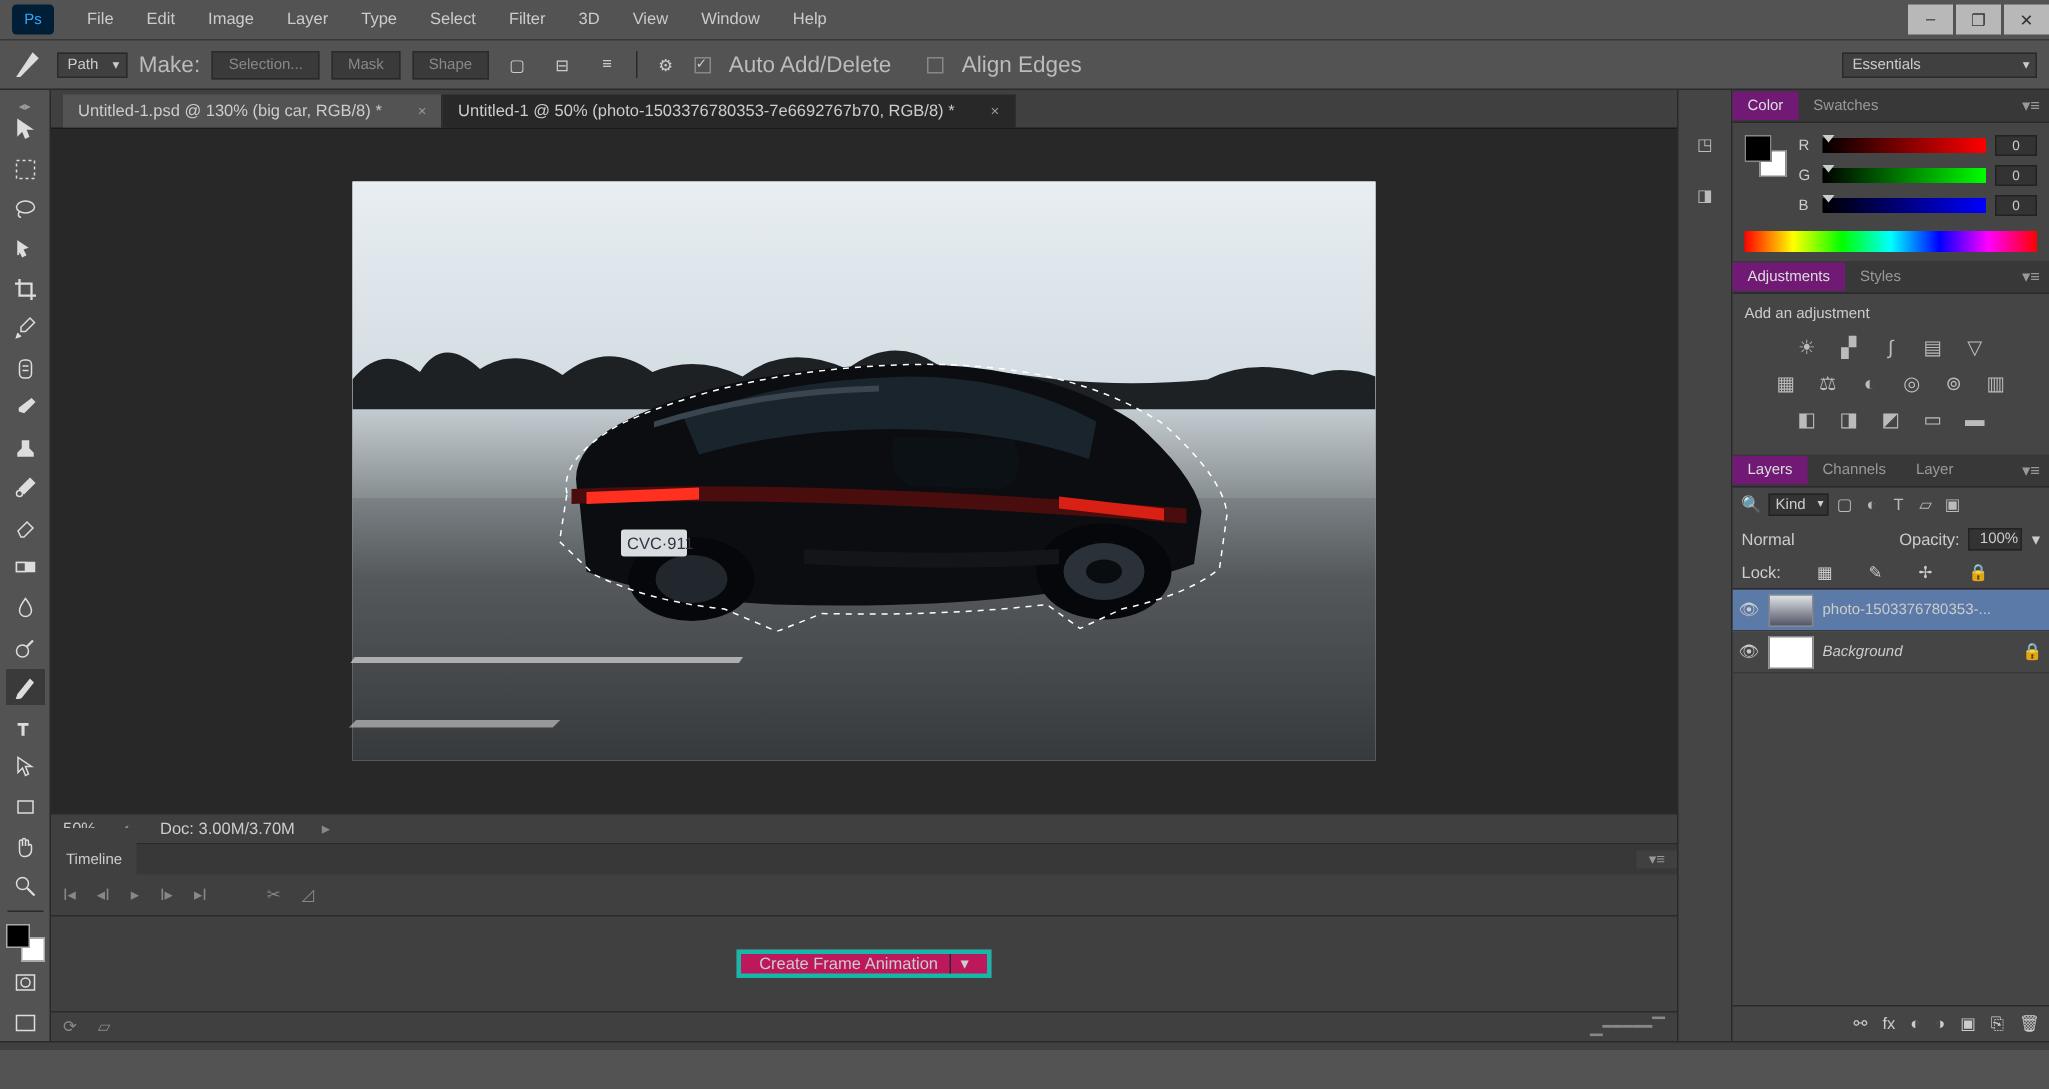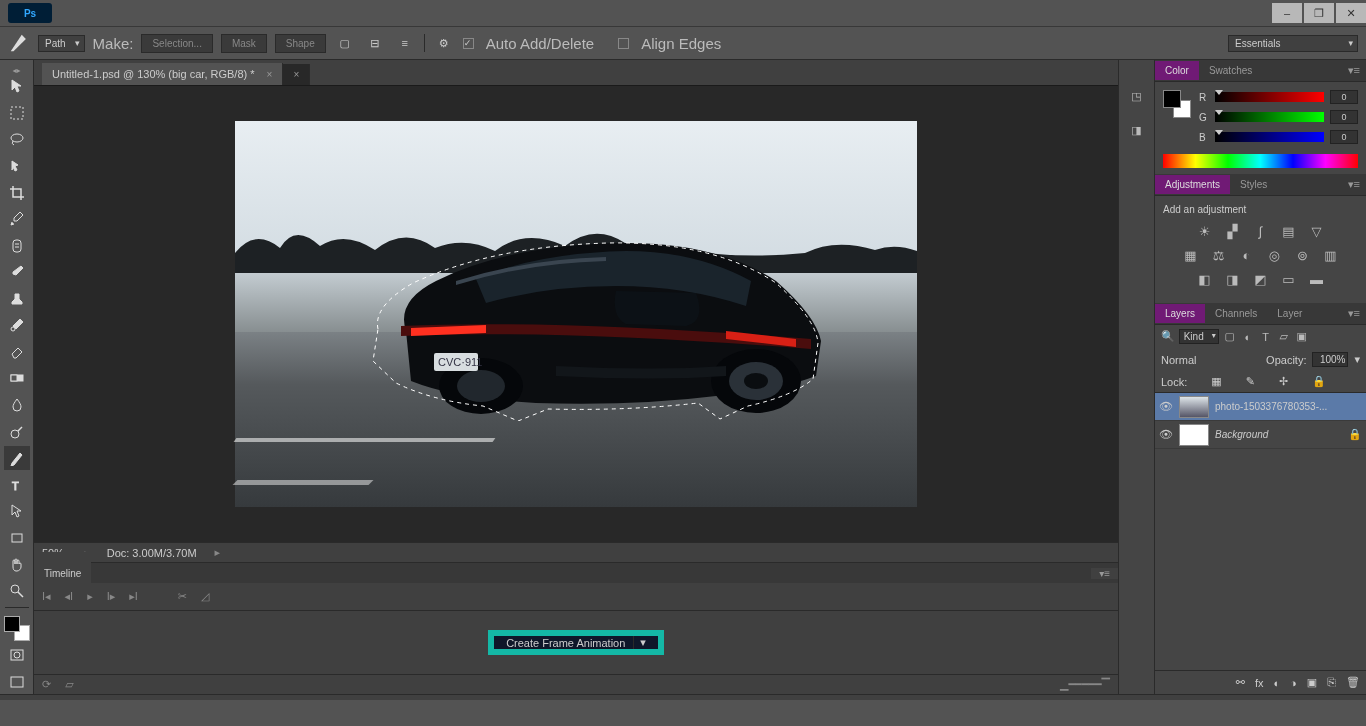--- a/index.html
+++ b/index.html
@@ -1,18 +1,18 @@
 <!DOCTYPE html>
 <html><head>
 <meta charset="utf-8">
 <style>
 *{margin:0;padding:0;box-sizing:border-box;font-family:"Segoe UI",Tahoma,sans-serif;font-size:11px;color:#ccc;user-select:none}
 body{background:#535353;width:1366px;height:726px;overflow:hidden;position:relative}
 .titlebar{height:26px;background:#535353;display:flex;align-items:center;padding-left:8px}
-.ps-logo{width:44px;height:20px;background:#001e36;border-radius:3px;display:flex;align-items:center;justify-content:center;color:#31a8ff;font-weight:bold;font-size:10px;margin-right:12px}
+.ps-logo{width:28px;height:20px;background:#001e36;border-radius:3px;display:flex;align-items:center;justify-content:center;color:#31a8ff;font-weight:normal;font-size:10px;margin-right:12px}
 .menu{display:flex;gap:2px}
 .menu-item{padding:4px 10px;cursor:pointer}
 .win-controls{margin-left:auto;display:flex}
 .win-btn{width:30px;height:20px;display:flex;align-items:center;justify-content:center;background:#b8b8b8;margin-left:2px;cursor:pointer;color:#333}
 .options-bar{height:34px;background:#535353;border-top:1px solid #383838;border-bottom:1px solid #2a2a2a;display:flex;align-items:center;padding:0 8px;gap:8px}
 .opt-icon{width:22px;height:22px;display:flex;align-items:center;justify-content:center}
 .dropdown{background:#404040;border:1px solid #2a2a2a;padding:2px 18px 2px 6px;position:relative;font-size:10px}
 .dropdown::after{content:"▾";position:absolute;right:4px;top:2px;font-size:9px}
 .opt-btn{background:#3a3a3a;border:1px solid #2a2a2a;padding:3px 10px;color:#888;font-size:10px}
 .opt-label{font-size:15px;color:#bbb}
@@ -24,42 +24,42 @@
 .tool-col .gr{width:28px;height:6px;display:flex;justify-content:center}
 .tool-col .gr::before{content:"◂▸";font-size:8px;color:#999}
 .tool{width:26px;height:26px;display:flex;align-items:center;justify-content:center;cursor:pointer;position:relative;color:#ddd}
 .tool.active{background:#3a3a3a}
 .tool svg{width:16px;height:16px;fill:#ddd;stroke:#ddd}
 .swatch{width:26px;height:26px;position:relative;margin-top:4px}
 .swatch .fg{width:16px;height:16px;background:#000;border:1px solid #aaa;position:absolute;top:0;left:0}
 .swatch .bg{width:16px;height:16px;background:#fff;border:1px solid #aaa;position:absolute;bottom:0;right:0}
 .doc-area{flex:1;display:flex;flex-direction:column;background:#282828}
 .tab-bar{height:26px;background:#404040;display:flex;align-items:flex-end;padding-left:8px;border-bottom:1px solid #1a1a1a}
-.doc-tab{padding:5px 10px;background:#535353;font-size:10px;color:#ccc;display:flex;align-items:center;gap:12px;cursor:pointer;border-right:1px solid #2a2a2a}
+.doc-tab{padding:5px 10px;background:#535353;font-size:10px;color:#ccc;display:flex;align-items:center;gap:24px;cursor:pointer;border-right:1px solid #2a2a2a}
 .doc-tab.active{background:#282828}
 .doc-tab .x{color:#999;font-size:10px}
 .canvas-wrap{flex:1;display:flex;align-items:center;justify-content:center;overflow:hidden;background:#282828}
 .canvas{width:682px;height:386px;background:#f0f0f0;position:relative}
 .canvas-inner{position:absolute;inset:0;background:linear-gradient(180deg,#e8eef2 0%,#d4dde3 35%,#868d8f 55%,#5c6366 100%)}
 .trees{position:absolute;left:0;right:0;top:97px;height:55px}
 .road{position:absolute;left:0;right:0;bottom:0;height:175px;background:linear-gradient(180deg,#7b8185 0%,#55595c 30%,#363a3d 100%)}
 .lane{position:absolute;left:0;right:62%;bottom:65px;height:4px;background:rgba(240,240,240,0.6);transform:skewX(-35deg)}
 .lane2{position:absolute;left:0;right:80%;bottom:22px;height:5px;background:rgba(240,240,240,0.5);transform:skewX(-45deg)}
-.car-body{position:absolute;left:121px;top:110px;width:480px;height:185px}
+.car-body{position:absolute;left:101px;top:110px;width:480px;height:185px}
 .car-svg{width:100%;height:100%}
 .selection{position:absolute;left:113px;top:110px;width:480px;height:190px;pointer-events:none}
 .selection path{fill:none;stroke:#fff;stroke-width:1;stroke-dasharray:4 4}
 .status-row{height:20px;background:#404040;border-top:1px solid #2a2a2a;display:flex;align-items:center;padding:0 8px;font-size:10px;gap:18px}
 .timeline-panel{height:132px;background:#404040;border-top:1px solid #2a2a2a;display:flex;flex-direction:column}
 .tl-tab{height:20px;background:#383838;display:flex;align-items:center}
 .tl-tab span{background:#404040;padding:16px 10px;font-size:10px}
 .tl-controls{height:28px;border-bottom:1px solid #2a2a2a;display:flex;align-items:center;padding:0 8px;gap:14px}
 .tl-controls .pb{color:#888;font-size:11px;cursor:pointer}
 .tl-body{flex:1;display:flex;align-items:center;justify-content:center}
-.create-anim{background:#0f172a;border:6px solid #14b8a6;padding:0 12px;font-size:10px;display:flex;align-items:center;gap:8px}
+.create-anim{background:#be185d;border:3px solid #14b8a6;padding:0 12px;font-size:10px;display:flex;align-items:center;gap:8px}
 .side-strip{width:36px;background:#454545;border-left:1px solid #2a2a2a;display:flex;flex-direction:column;align-items:center;padding-top:26px;gap:14px}
 .side-strip .si{width:20px;height:20px;color:#bbb;display:flex;align-items:center;justify-content:center}
 .panels{width:212px;background:#454545;border-left:1px solid #2a2a2a;display:flex;flex-direction:column}
 .panel-head{height:22px;background:#383838;display:flex;align-items:center;border-bottom:1px solid #2a2a2a}
 .panel-tab{padding:4px 10px;font-size:10px;color:#999;cursor:pointer}
 .panel-tab.active{background:#701a75;color:#ddd}
 .panel-menu{margin-left:auto;padding:0 6px;color:#999}
 .color-panel{padding:8px;display:flex;gap:8px}
 .color-swatch{width:28px;height:28px;position:relative}
 .color-swatch .cfg{width:18px;height:18px;background:#000;border:1px solid #888;position:absolute}
@@ -96,20 +96,33 @@
 .layer-item .nm{font-size:10px;white-space:nowrap;overflow:hidden;text-overflow:ellipsis;flex:1}
 .layer-item .lock{color:#bbb}
 .layers-footer{height:24px;border-top:1px solid #2a2a2a;display:flex;align-items:center;justify-content:flex-end;padding:0 6px;gap:10px;color:#999;font-size:11px}
 .bottom-strip{height:6px;background:#404040;border-top:1px solid #2a2a2a}
 </style>
 </head>
 <body>
 
 <div class="titlebar">
   <div class="ps-logo">Ps</div>
+  <div class="menu">
+    <div class="menu-item">File</div>
+    <div class="menu-item">Edit</div>
+    <div class="menu-item">Image</div>
+    <div class="menu-item">Layer</div>
+    <div class="menu-item">Type</div>
+    <div class="menu-item">Select</div>
+    <div class="menu-item">Filter</div>
+    <div class="menu-item">3D</div>
+    <div class="menu-item">View</div>
+    <div class="menu-item">Window</div>
+    <div class="menu-item">Help</div>
+  </div>
   <div class="win-controls">
     <div class="win-btn">–</div>
     <div class="win-btn">❐</div>
     <div class="win-btn">✕</div>
   </div>
 </div>
 
 <div class="options-bar">
   <div class="opt-icon">
       <svg viewBox="0 0 16 16">
@@ -262,20 +275,21 @@
       </div>
   </div>
 
   <div class="doc-area">
     <div class="tab-bar">
       <div class="doc-tab">
           <span>Untitled-1.psd @ 130% (big car, RGB/8) *</span>
           <span class="x">×</span>
         </div>
       <div class="doc-tab active">
+          <span>Untitled-1 @ 50% (photo-1503376780353-7e6692767b70, RGB/8) *</span>
           <span class="x">×</span>
         </div>
     </div>
     <div class="canvas-wrap">
       <div class="canvas">
         <div class="canvas-inner">
           <svg class="trees" viewBox="0 0 682 55" preserveAspectRatio="none">
               <path d="M0 55 L0 35 Q20 10 45 30 Q60 5 85 28 Q110 12 140 32 Q170 8 200 30 Q230 18 260 33 Q290 10 330 28 Q360 5 390 25 Q430 30 470 35 Q520 40 570 35 Q600 20 640 32 Q660 25 682 33 L682 55 Z" fill="#1d2124"></path>
             </svg>
           <div class="road"></div>

